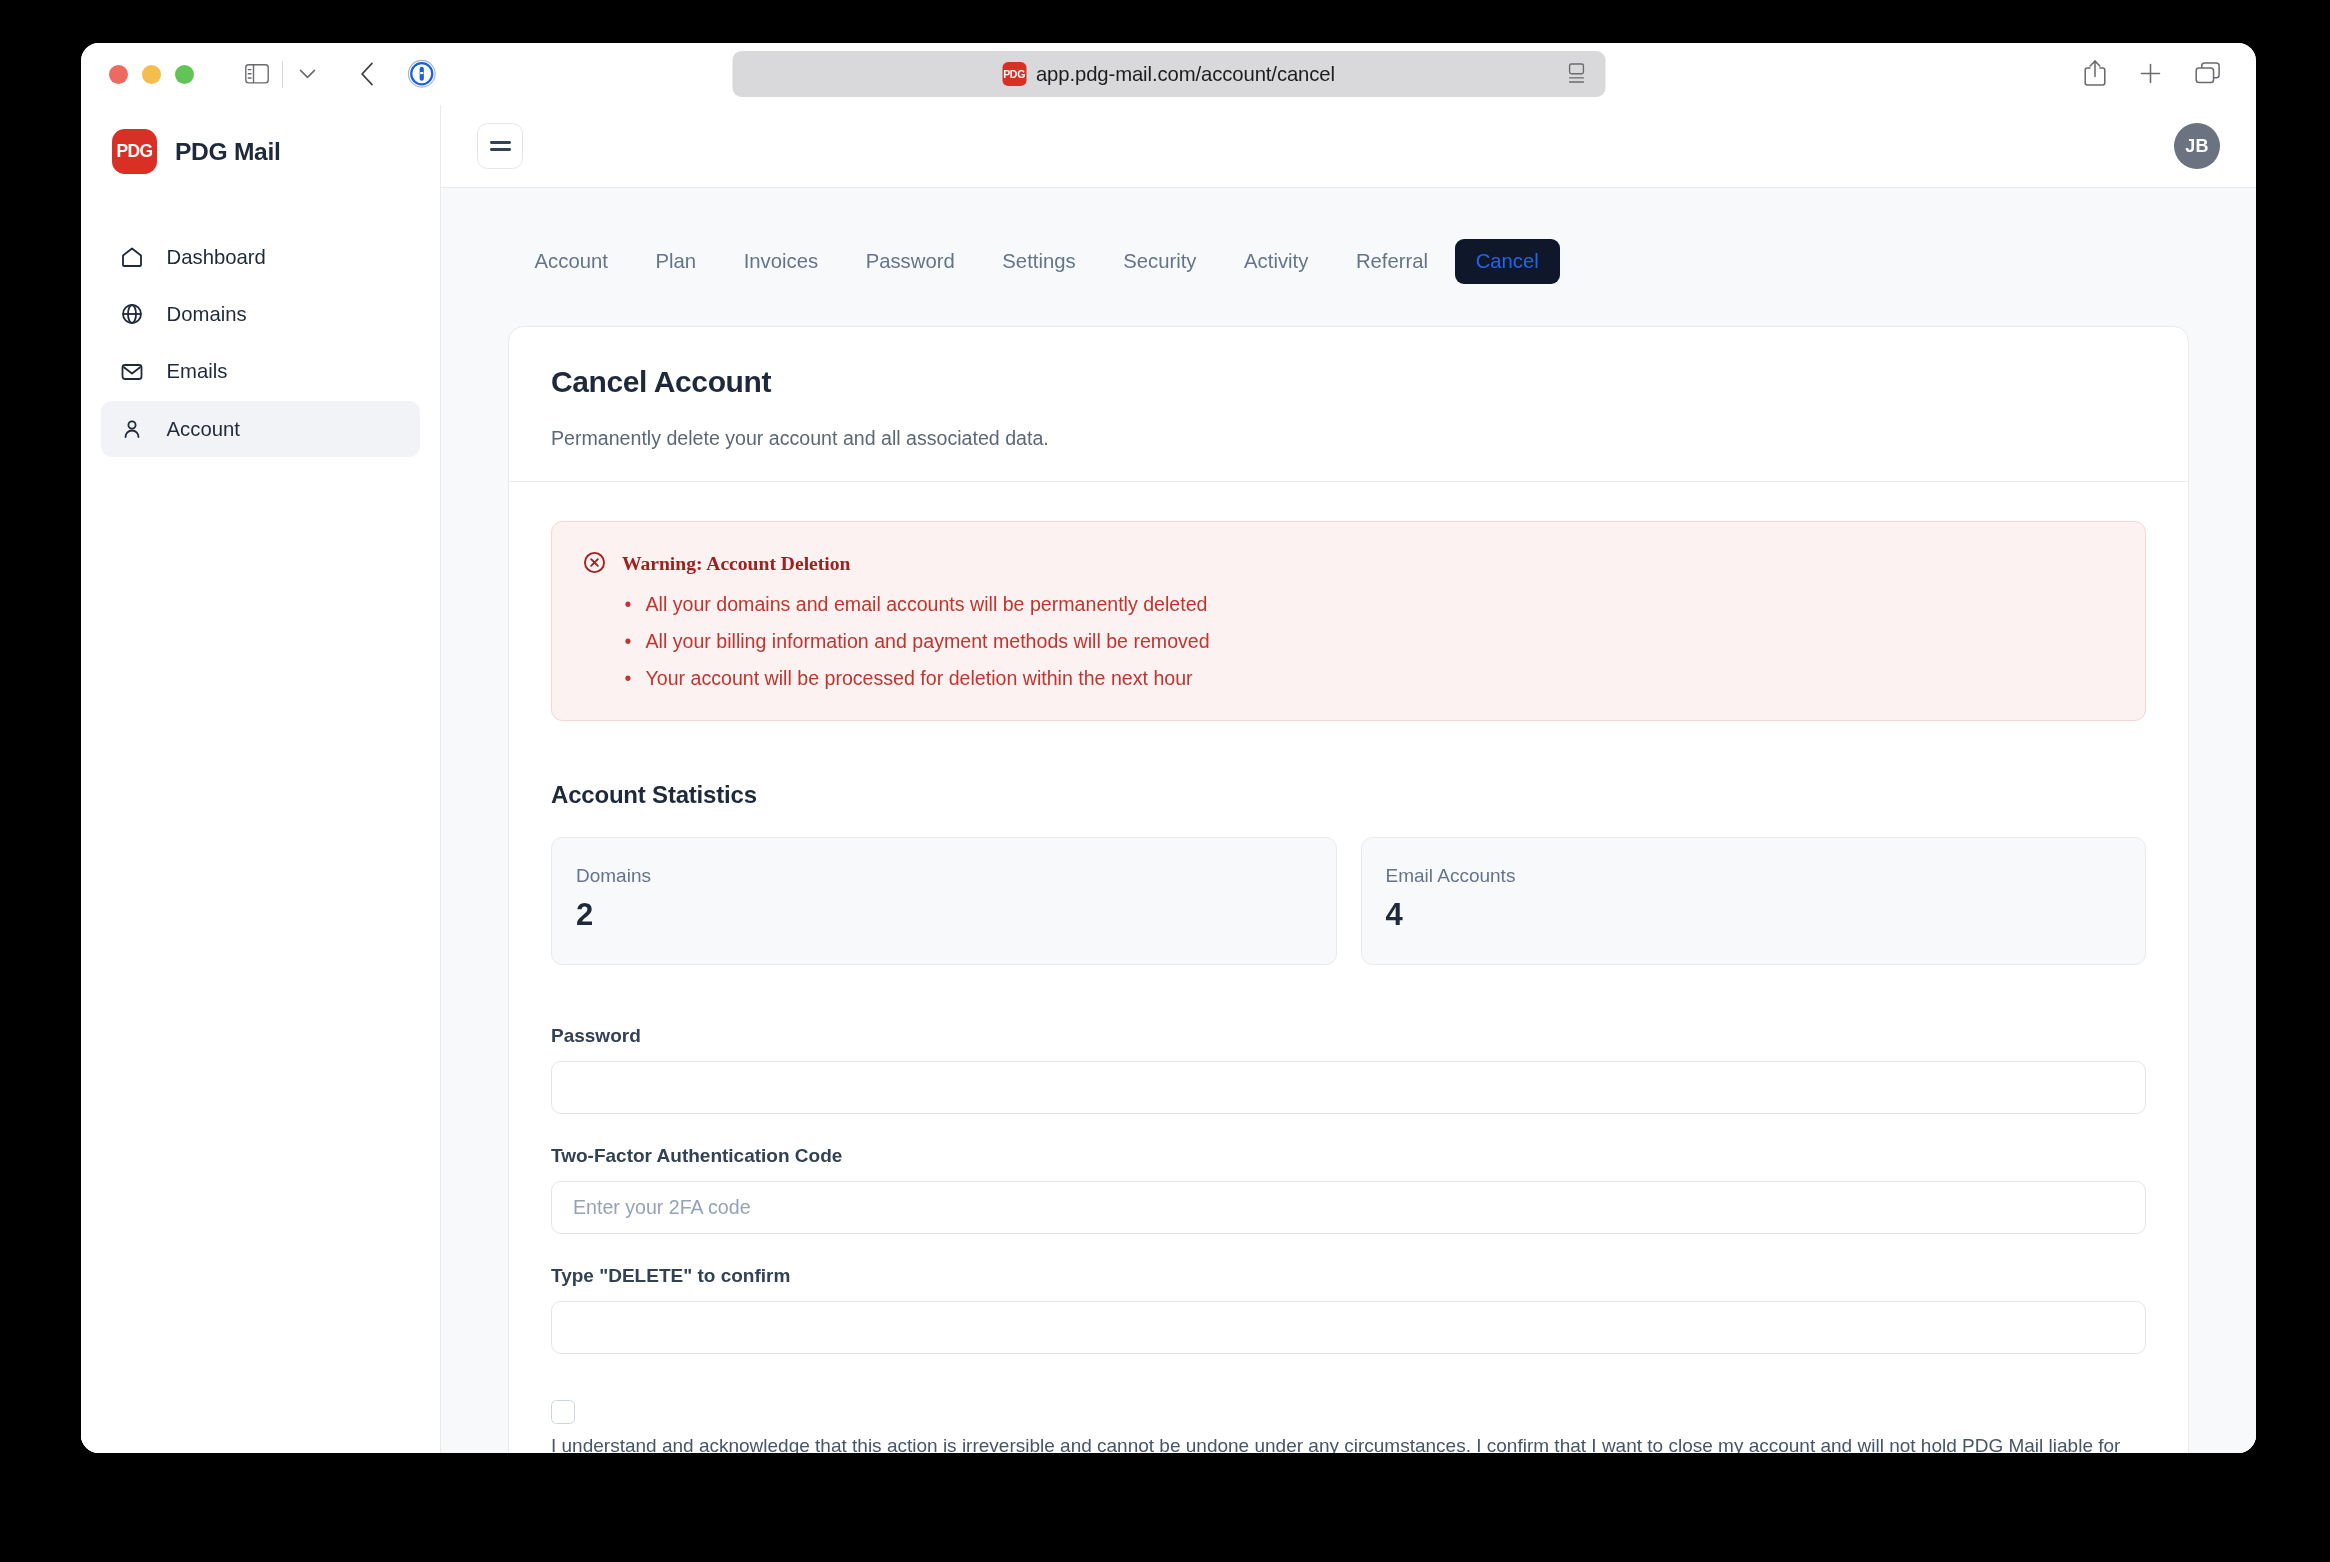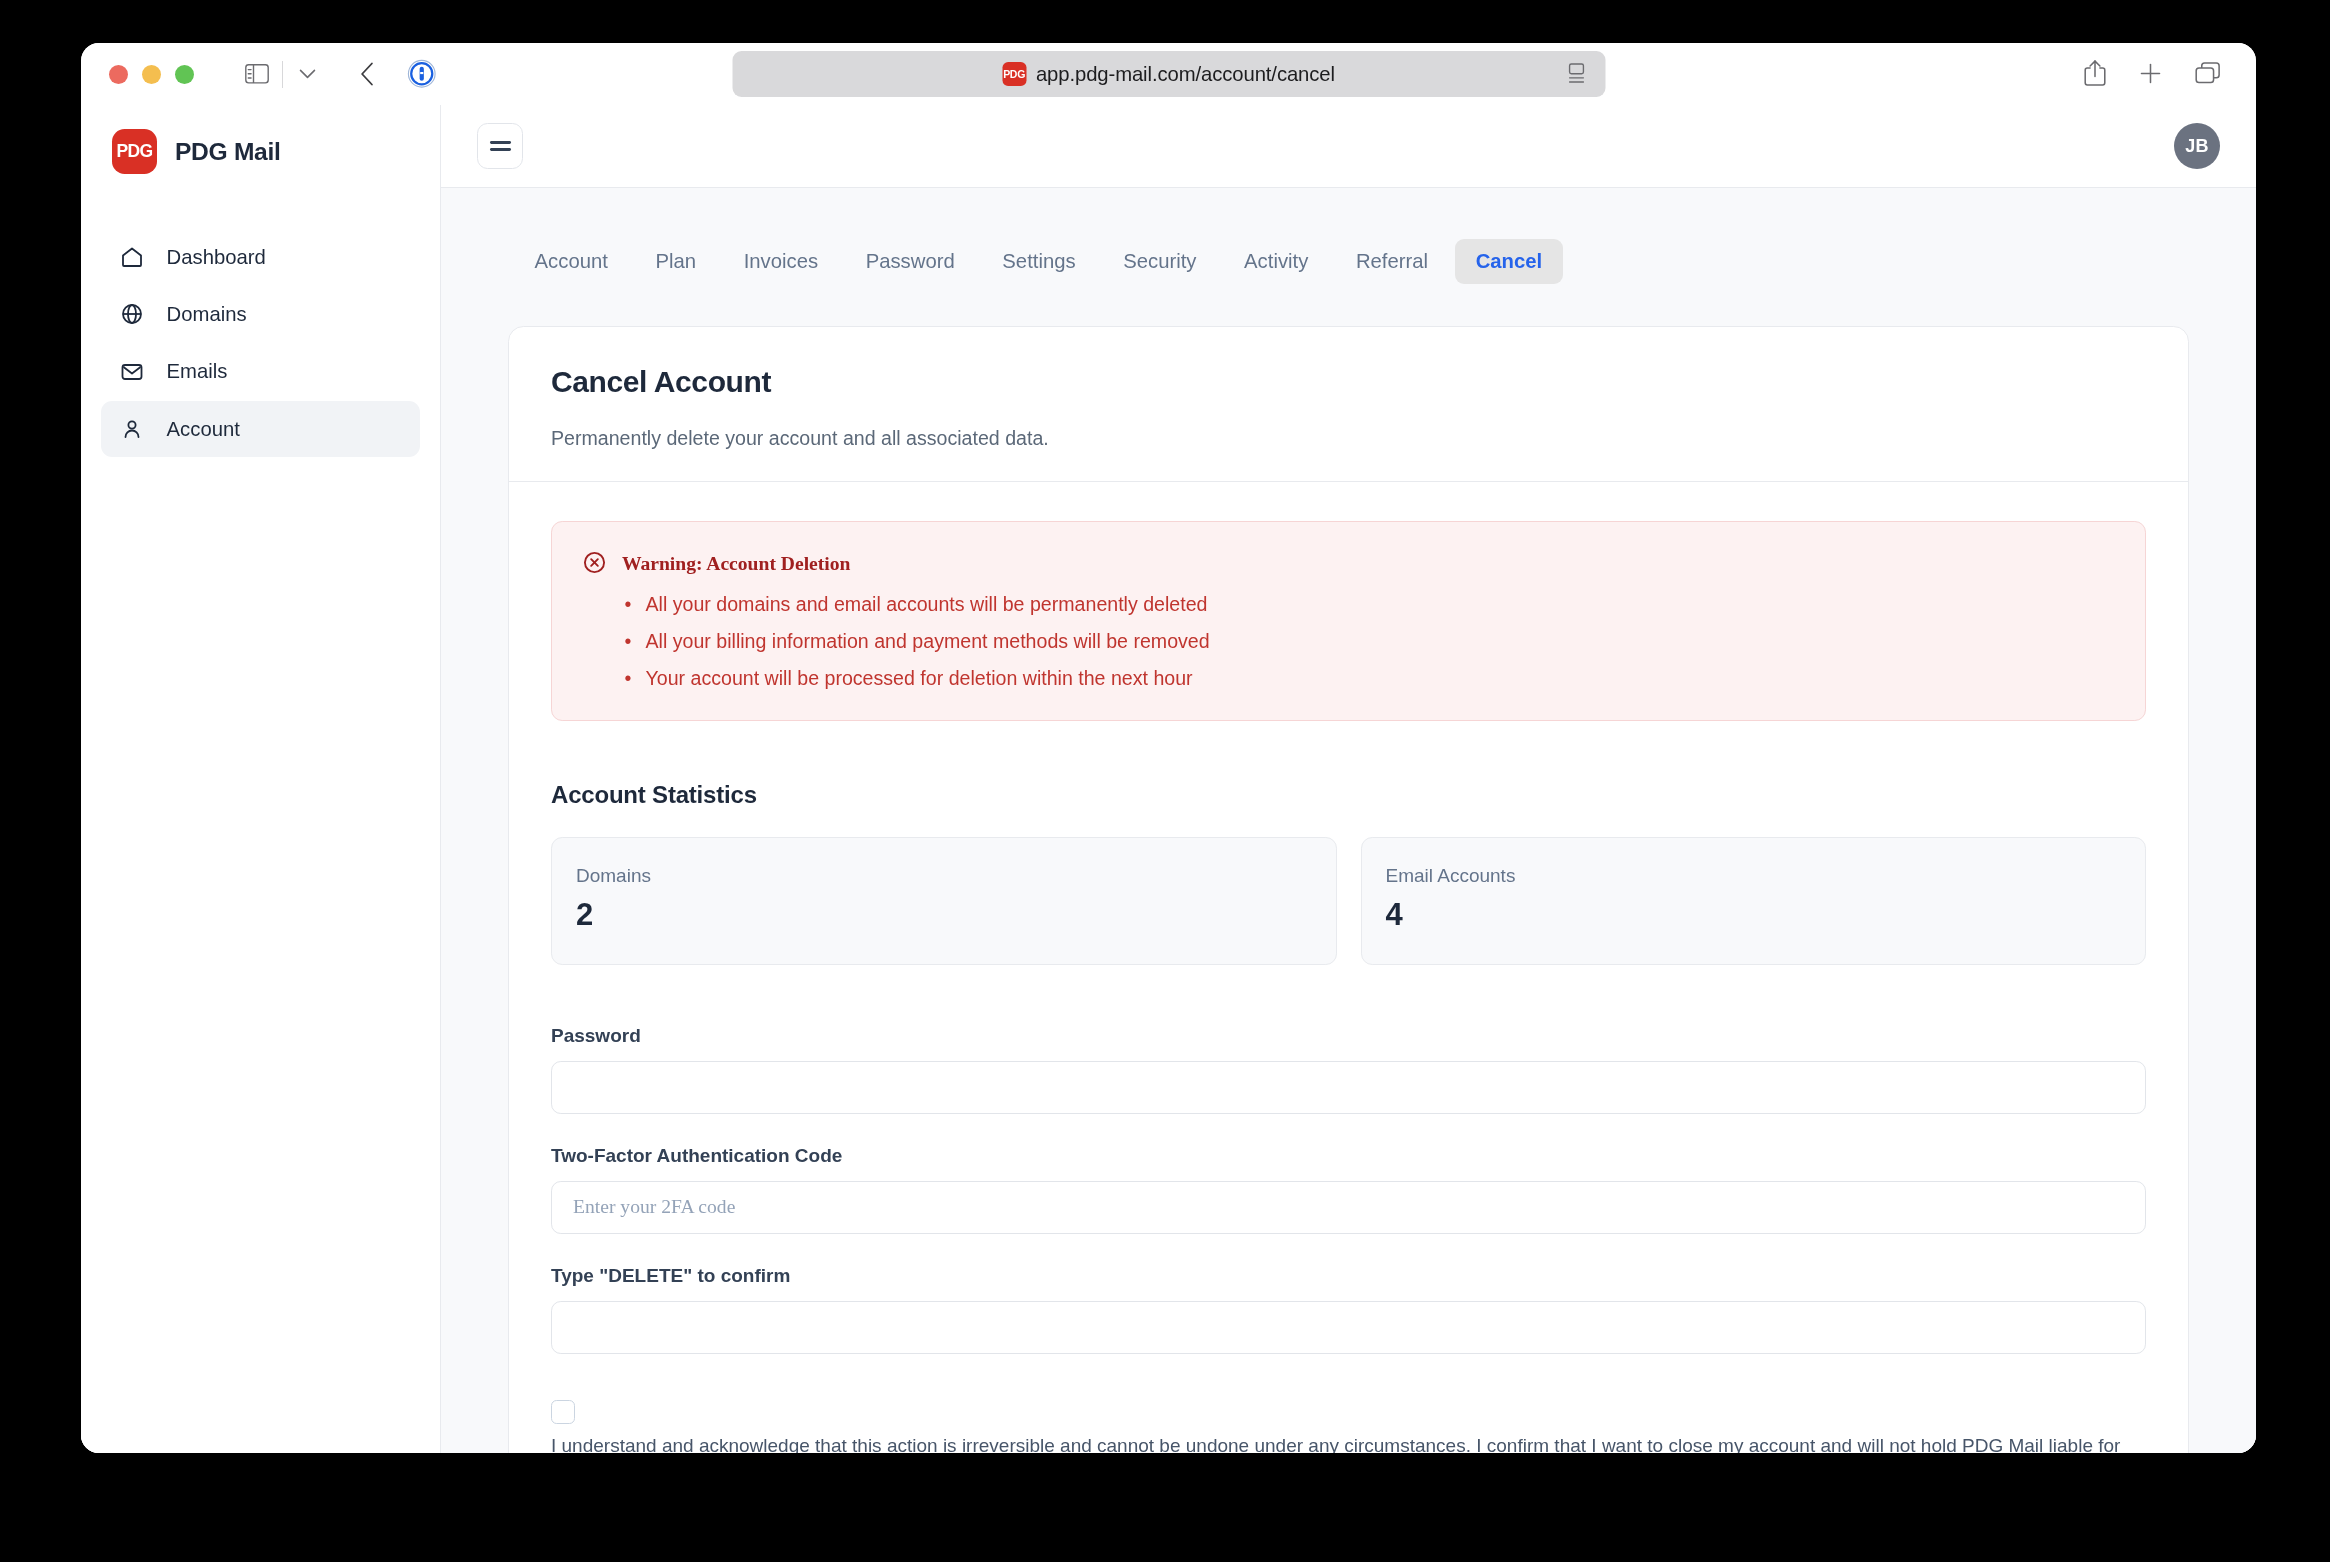--- a/index.html
+++ b/index.html
@@ -232,22 +232,22 @@
   }
   .tab {
     font-size: 20.3px;
     color: #64748b;
     padding: 11.2px 21px;
     border-radius: 9px;
     white-space: nowrap;
   }
   .tab.active {
     color: #2563eb;
-    background: #e5e5e5;
-    font-weight: bold;
+    background: #0f172a;
+    font-weight: normal;
   }
 
   
   .card {
     background: #ffffff;
     border: 0.7px solid #e8eaee;
     border-radius: 15.4px;
     overflow: hidden;
   }
   .card-header {
@@ -354,21 +354,21 @@
   }
   .field-input {
     width: 100%;
     height: 53px;
     border: 0.7px solid #e2e5ea;
     border-radius: 9.8px;
     background: #ffffff;
     padding: 16px 21px;
     font-size: 19.6px;
     color: #1e293b;
-    font-family: Liberation Serif, serif;
+    font-family: Liberation Sans, sans-serif;
     outline: none;
   }
   .field-input::placeholder { color: #94a3b8; }
 
   .consent-row {
     display: flex;
     gap: 8px;
     align-items: flex-start;
     padding-bottom: 42px;
     flex-direction: column;

